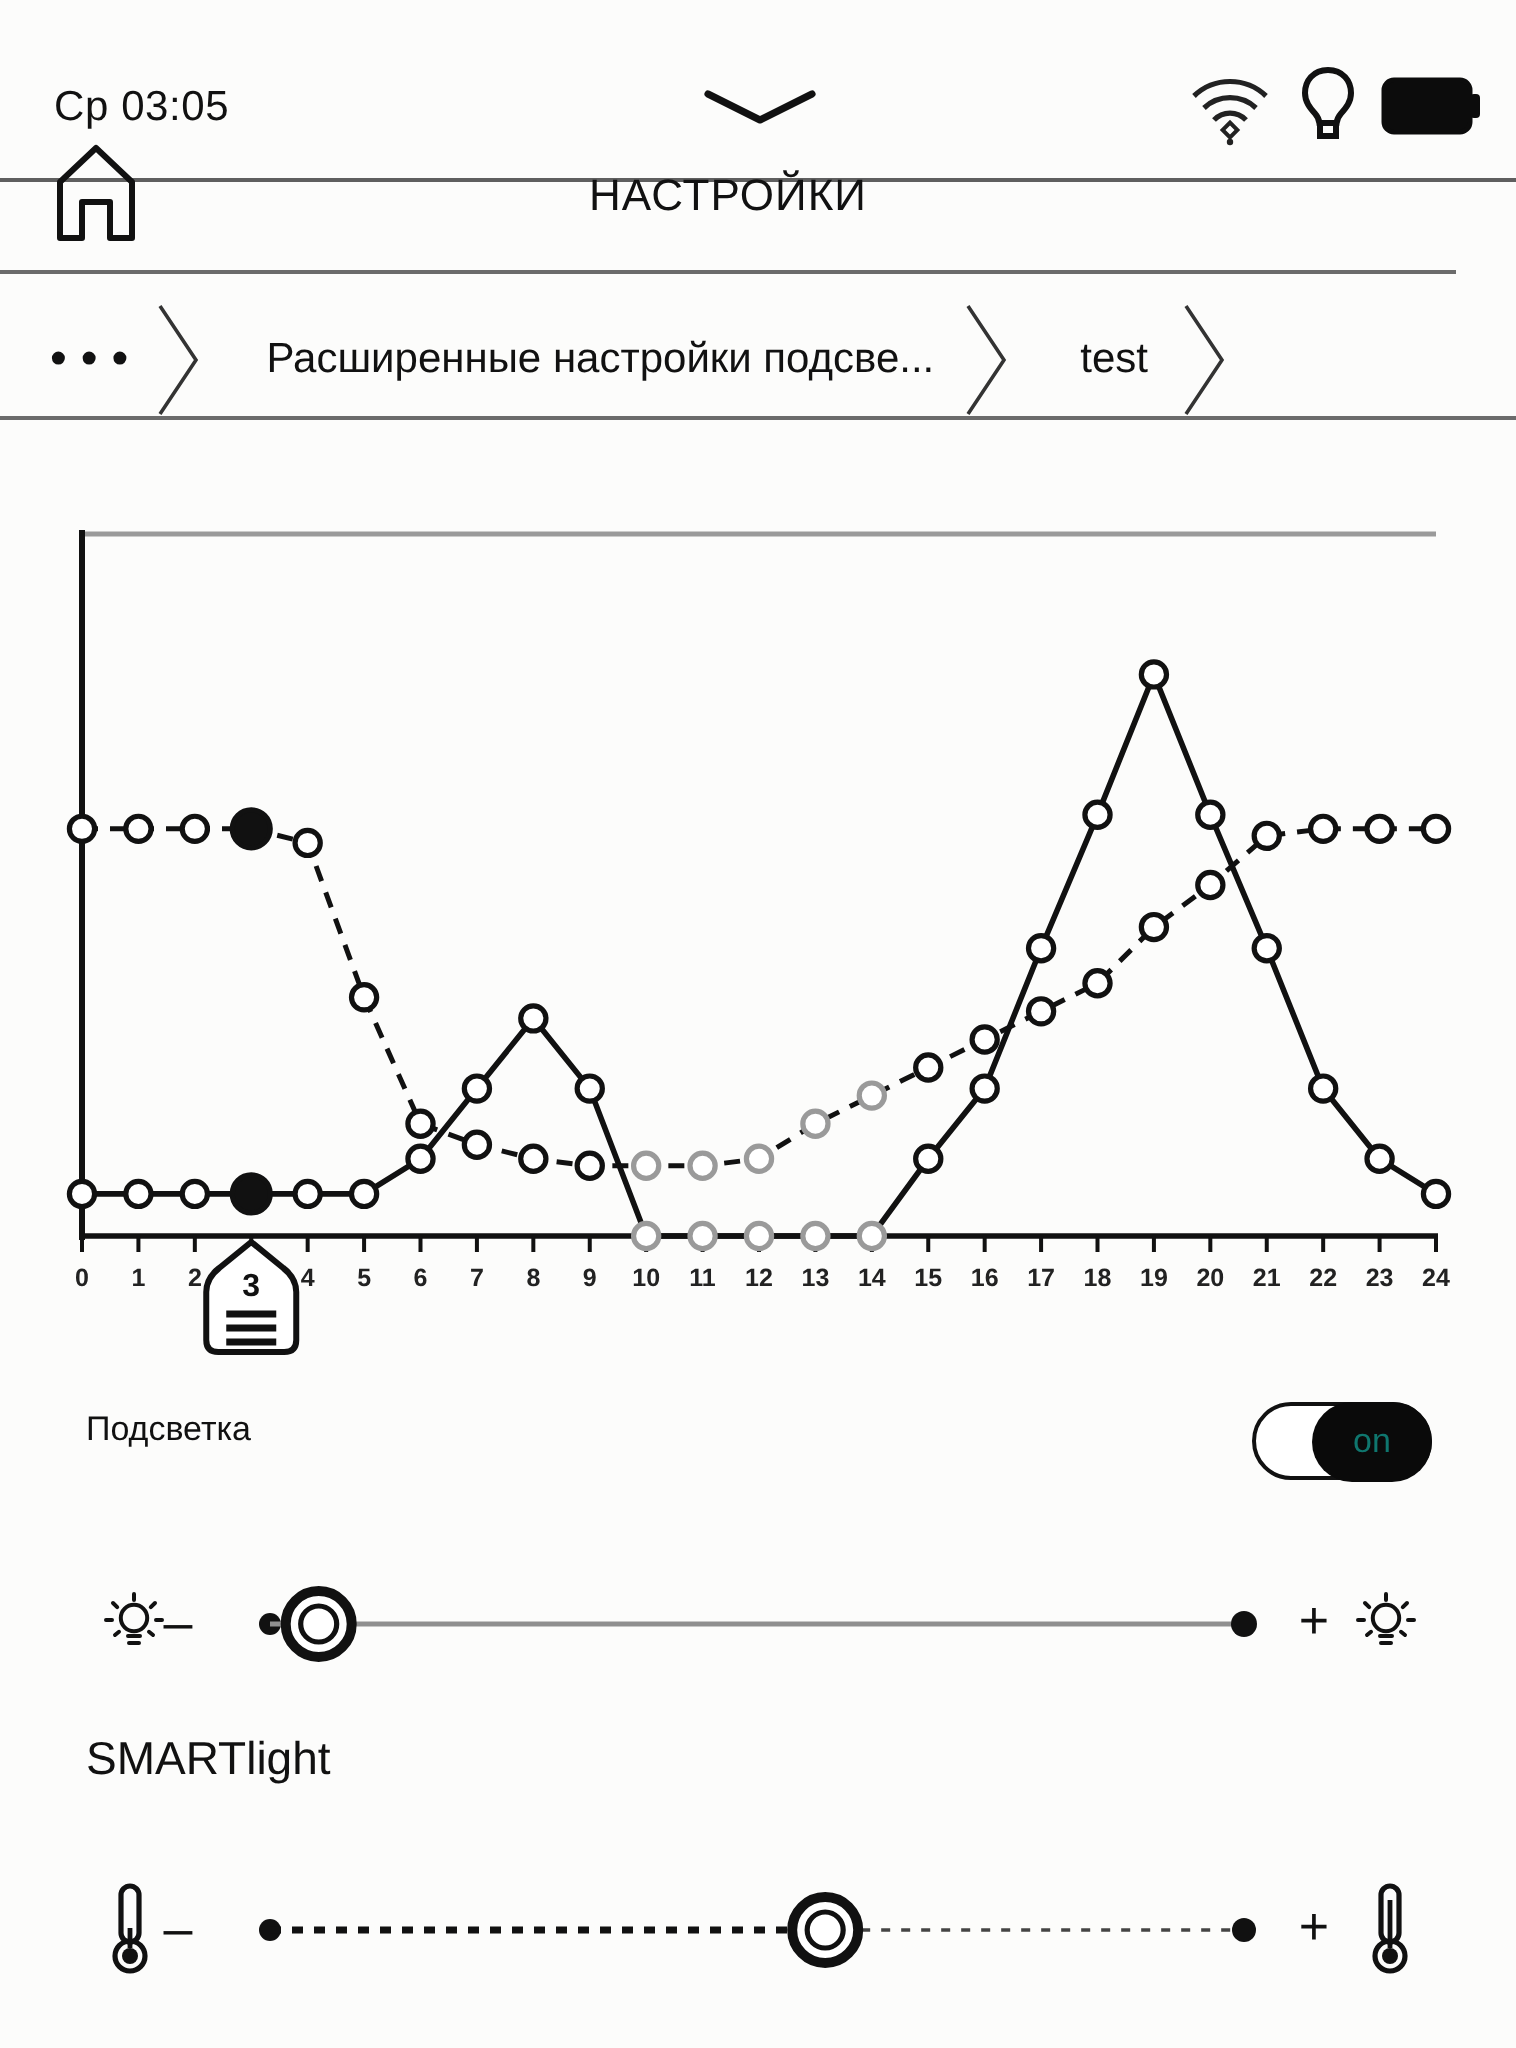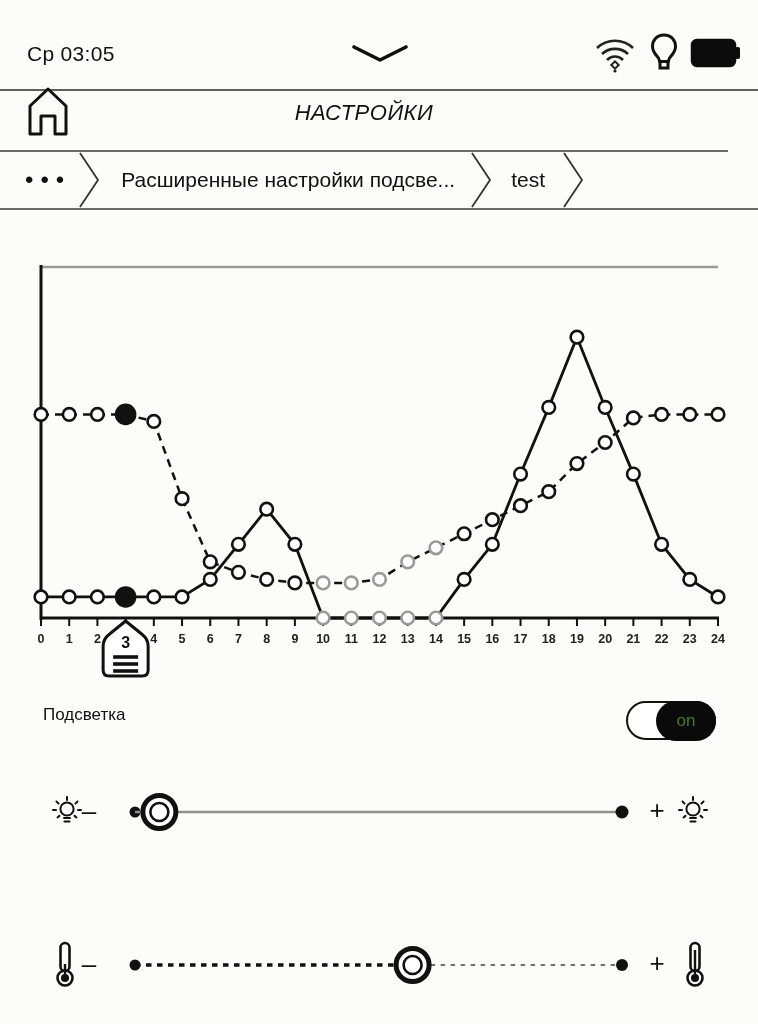--- a/index.html
+++ b/index.html
@@ -7,36 +7,36 @@
     position:relative;width:758px;height:1024px;margin:0 auto;
     background:#fcfcfb;color:#111;
     font-family:"Liberation Sans",sans-serif;overflow:hidden;
   }
   
   .statusbar{position:absolute;left:0;top:16px;width:758px;height:73px;border-bottom:2px solid #5f5f5f;background:#fcfcfb;}
   .status-time{position:absolute;left:27px;top:26px;font-size:21px;letter-spacing:.3px;}
   .status-chevron{position:absolute;left:351px;top:27px;}
   .status-icons{position:absolute;right:16px;top:16px;display:flex;align-items:center;gap:11px;height:42px;}
   
-  .header{position:absolute;left:0;top:75px;width:728px;height:75px;border-bottom:2px solid #6b6b6b;font-style:italic;}
+  .header{position:absolute;left:0;top:60px;width:728px;height:75px;border-bottom:2px solid #6b6b6b;}
   .home-btn{position:absolute;left:26px;top:11px;width:44px;height:52px;cursor:pointer;}
   .page-title{position:absolute;left:0;top:0;width:100%;height:100%;display:flex;align-items:center;justify-content:center;font-size:22px;letter-spacing:.5px;}
   
   .breadcrumb{position:absolute;left:0;top:152px;width:758px;height:56px;border-bottom:2px solid #6b6b6b;display:flex;align-items:center;}
   .crumb{font-size:21px;white-space:nowrap;}
   .crumb-ellipsis{margin-left:25px;font-size:24px;letter-spacing:7px;line-height:1;}
   .crumb-sep{margin:0 6px;flex:0 0 auto;display:block;}
-  .crumb-main{margin-left:14px;margin-right:8px;}
-  .crumb-test{margin-left:12px;margin-right:10px;}
+  .crumb-main{margin-left:26px;margin-right:8px;}
+  .crumb-test{margin-left:29px;margin-right:10px;}
   
   .chart-wrap{position:absolute;left:0;top:228px;width:758px;height:452px;}
   
   .backlight-label{position:absolute;left:43px;top:705px;font-size:17px;}
   .toggle{position:absolute;right:42px;top:701px;width:90px;height:39px;border:2.5px solid #111;border-radius:22px;background:#fff;box-sizing:border-box;cursor:pointer;}
-  .toggle-knob{position:absolute;right:-2px;top:-2.5px;width:60px;height:40px;background:#0a0a0a;border-radius:21px;display:flex;align-items:center;justify-content:center;color:#4d7c0f;font-size:17px;}
+  .toggle-knob{position:absolute;right:-2px;top:-2.5px;width:60px;height:40px;background:#0a0a0a;border-radius:21px;display:flex;align-items:center;justify-content:center;color:#0f766e;font-size:17px;}
   
   .slider-svg{position:absolute;left:0;width:758px;height:64px;}
   #brightness-slider{top:780px;}
   #temperature-slider{top:933px;}
   .sign{position:absolute;font-size:26px;line-height:1;width:26px;text-align:center;}
   .minus-b{left:76px;top:798px;}  .plus-b{left:644px;top:797px;}
   .minus-t{left:76px;top:951px;}  .plus-t{left:644px;top:950px;}
   .icon-abs{position:absolute;}
   .smartlight-label{position:absolute;left:43px;top:866px;font-size:23px;}
   svg{display:block;}
@@ -250,20 +250,21 @@
   <span class="icon-abs" style="left:674px;top:793px;">
     <svg width="38" height="38" viewBox="0 0 38 38">
       <g fill="none" stroke="#111" stroke-width="2" stroke-linecap="round">
         <circle cx="19" cy="16" r="6.6"></circle>
         <path d="M16 25 h6 M16.5 28.5 h5"></path>
         <path d="M19 4 v3 M8.5 8.5 l2.1 2.1 M29.5 8.5 l-2.1 2.1 M5 17 h3 M33 17 h-3 M9.5 24.5 l2 -1.6 M28.5 24.5 l-2 -1.6"></path>
       </g>
     </svg>
   </span>
 
+  <div class="smartlight-label">SMARTlight</div>
 
   <span class="icon-abs" style="left:54px;top:940px;">
     <svg width="22" height="50" viewBox="0 0 22 50">
       <rect x="6.5" y="3" width="9" height="28" rx="4.5" fill="none" stroke="#111" stroke-width="2.6"></rect>
       <circle cx="11" cy="38" r="7.5" fill="none" stroke="#111" stroke-width="2.6"></circle>
       <line x1="11" y1="24" x2="11" y2="34" stroke="#111" stroke-width="2.4"></line>
       <circle cx="11" cy="38" r="4" fill="#111"></circle>
     </svg>
   </span>
   <span class="sign minus-t">–</span>

